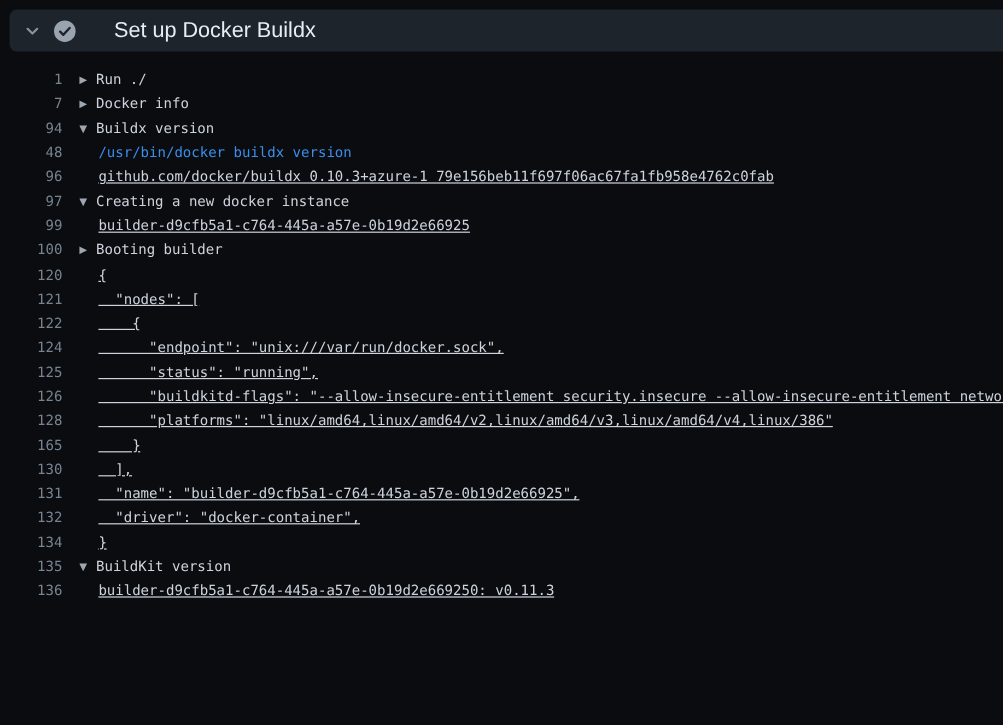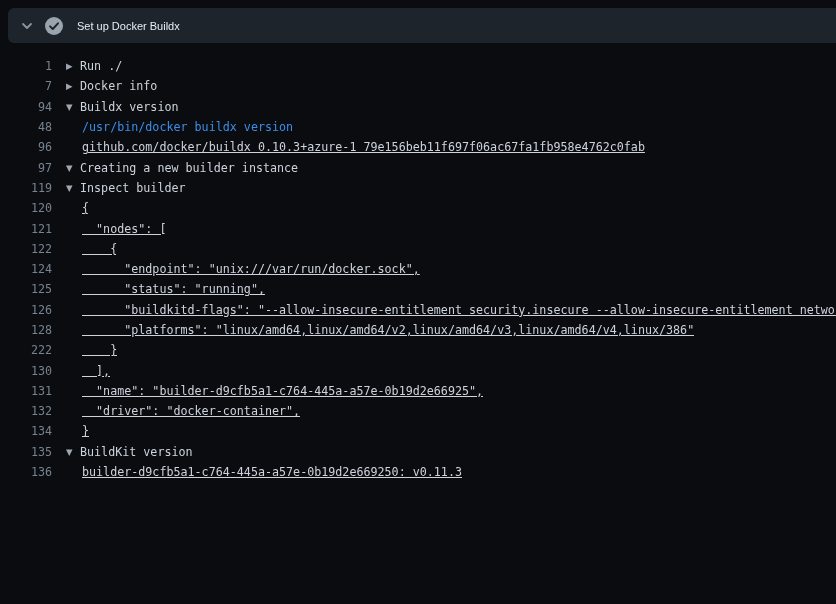--- a/index.html
+++ b/index.html
@@ -34,23 +34,23 @@
   }
   .check-wrap {
     width: 20px;
     height: 20px;
     margin-left: 9px;
     display: flex;
     align-items: center;
     justify-content: center;
   }
   .step-title {
-    margin-left: 13px;
+    margin-left: 31px;
     font-family: "Liberation Sans", sans-serif;
-    font-size: 11px;
+    font-size: 18px;
     font-weight: 400;
     color: var(--title-color, #e6edf3);
     white-space: nowrap;
   }
 
   
   .log {
     position: absolute;
     top: 56px;
     left: 0;
@@ -107,29 +107,30 @@
   </span>
   <span class="step-title">Set up Docker Buildx</span>
 </div>
 
 <div class="log" id="log-lines">
     <div class="row group"><span class="num">1</span><span class="body"><span class="arrow">▶</span><span>Run ./</span></span></div>
     <div class="row group"><span class="num">7</span><span class="body"><span class="arrow">▶</span><span>Docker info</span></span></div>
     <div class="row group"><span class="num">94</span><span class="body"><span class="arrow">▼</span><span>Buildx version</span></span></div>
     <div class="row command"><span class="num">48</span><span class="body">/usr/bin/docker buildx version</span></div>
     <div class="row output"><span class="num">96</span><span class="body">github.com/docker/buildx 0.10.3+azure-1 79e156beb11f697f06ac67fa1fb958e4762c0fab</span></div>
-    <div class="row group"><span class="num">97</span><span class="body"><span class="arrow">▼</span><span>Creating a new builder instance</span></span></div>
-    <div class="row group"><span class="num">119</span><span class="body"><span class="arrow">▼</span><span>Inspect builder</span></span></div>
+    <div class="row group"><span class="num">97</span><span class="body"><span class="arrow">▼</span><span>Creating a new docker instance</span></span></div>
+    <div class="row output"><span class="num">99</span><span class="body">builder-d9cfb5a1-c764-445a-a57e-0b19d2e66925</span></div>
+    <div class="row group"><span class="num">100</span><span class="body"><span class="arrow">▶</span><span>Booting builder</span></span></div>
     <div class="row output"><span class="num">120</span><span class="body">{</span></div>
     <div class="row output"><span class="num">121</span><span class="body">  "nodes": [</span></div>
     <div class="row output"><span class="num">122</span><span class="body">    {</span></div>
     <div class="row output"><span class="num">124</span><span class="body">      "endpoint": "unix:///var/run/docker.sock",</span></div>
     <div class="row output"><span class="num">125</span><span class="body">      "status": "running",</span></div>
     <div class="row output"><span class="num">126</span><span class="body">      "buildkitd-flags": "--allow-insecure-entitlement security.insecure --allow-insecure-entitlement network.host",</span></div>
     <div class="row output"><span class="num">128</span><span class="body">      "platforms": "linux/amd64,linux/amd64/v2,linux/amd64/v3,linux/amd64/v4,linux/386"</span></div>
-    <div class="row output"><span class="num">222</span><span class="body">    }</span></div>
+    <div class="row output"><span class="num">165</span><span class="body">    }</span></div>
     <div class="row output"><span class="num">130</span><span class="body">  ],</span></div>
     <div class="row output"><span class="num">131</span><span class="body">  "name": "builder-d9cfb5a1-c764-445a-a57e-0b19d2e66925",</span></div>
     <div class="row output"><span class="num">132</span><span class="body">  "driver": "docker-container",</span></div>
     <div class="row output"><span class="num">134</span><span class="body">}</span></div>
     <div class="row group"><span class="num">135</span><span class="body"><span class="arrow">▼</span><span>BuildKit version</span></span></div>
     <div class="row output"><span class="num">136</span><span class="body">builder-d9cfb5a1-c764-445a-a57e-0b19d2e669250: v0.11.3</span></div>
   </div>
 
 </body></html>

